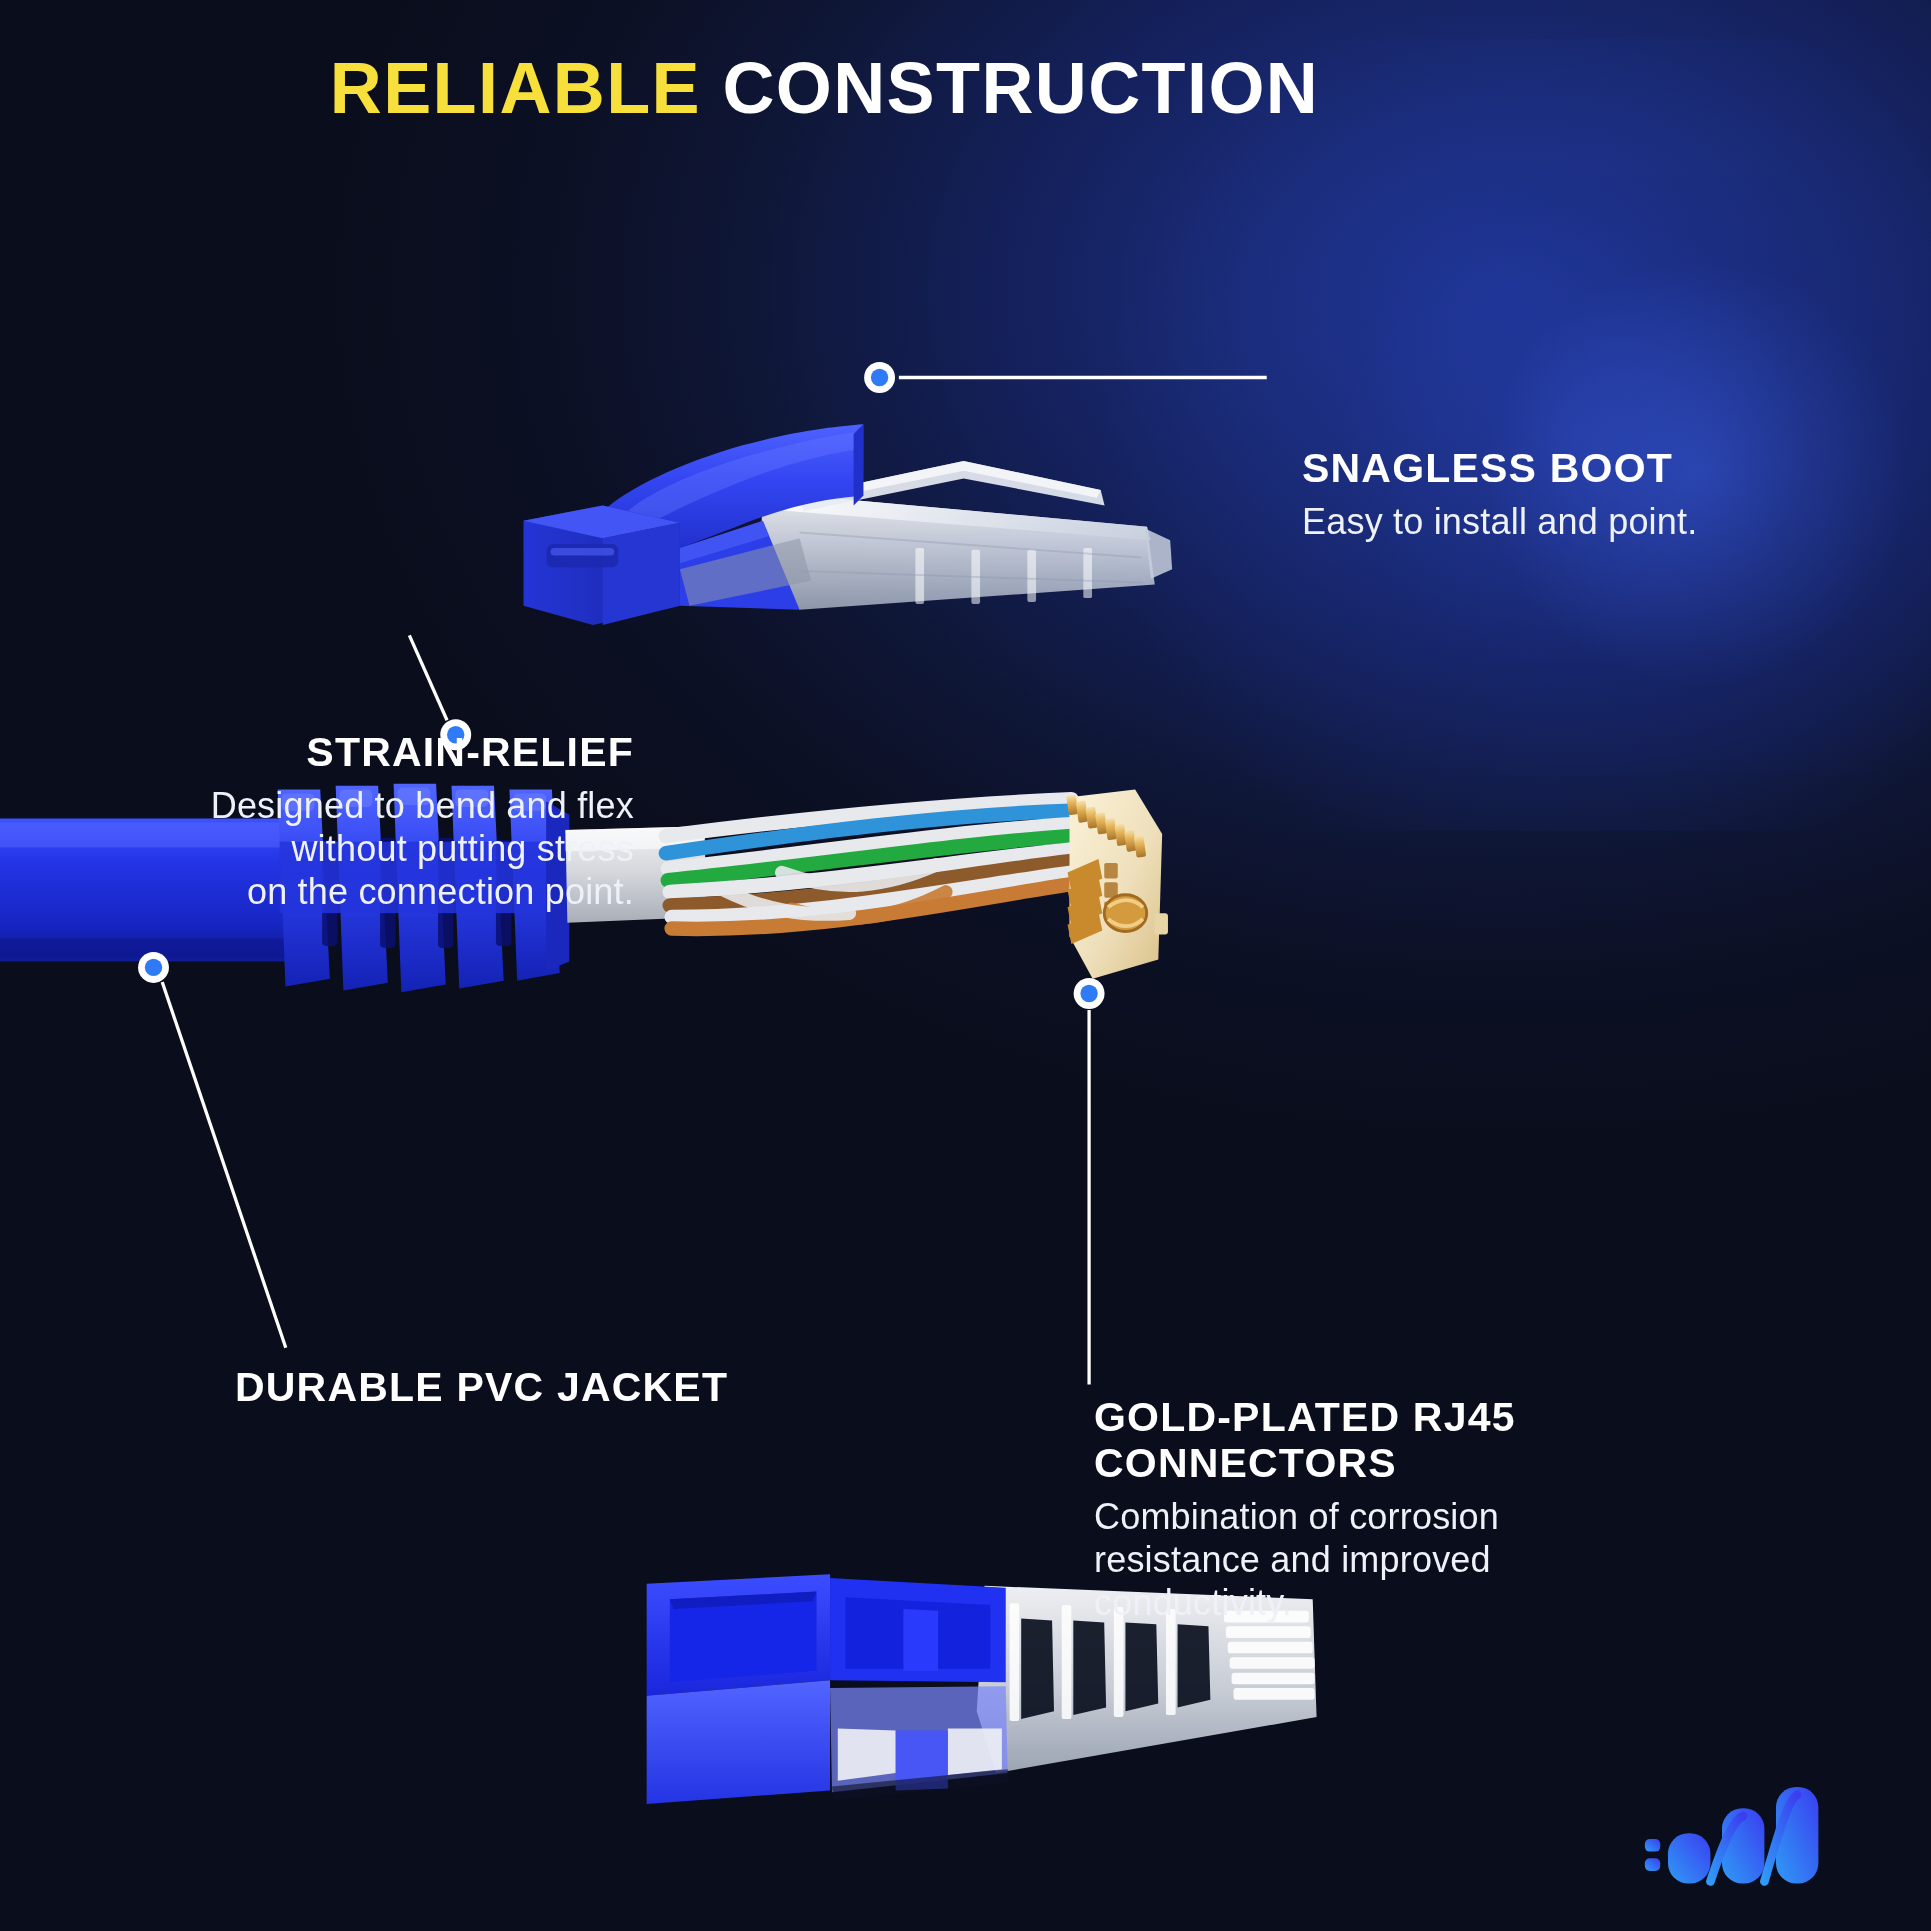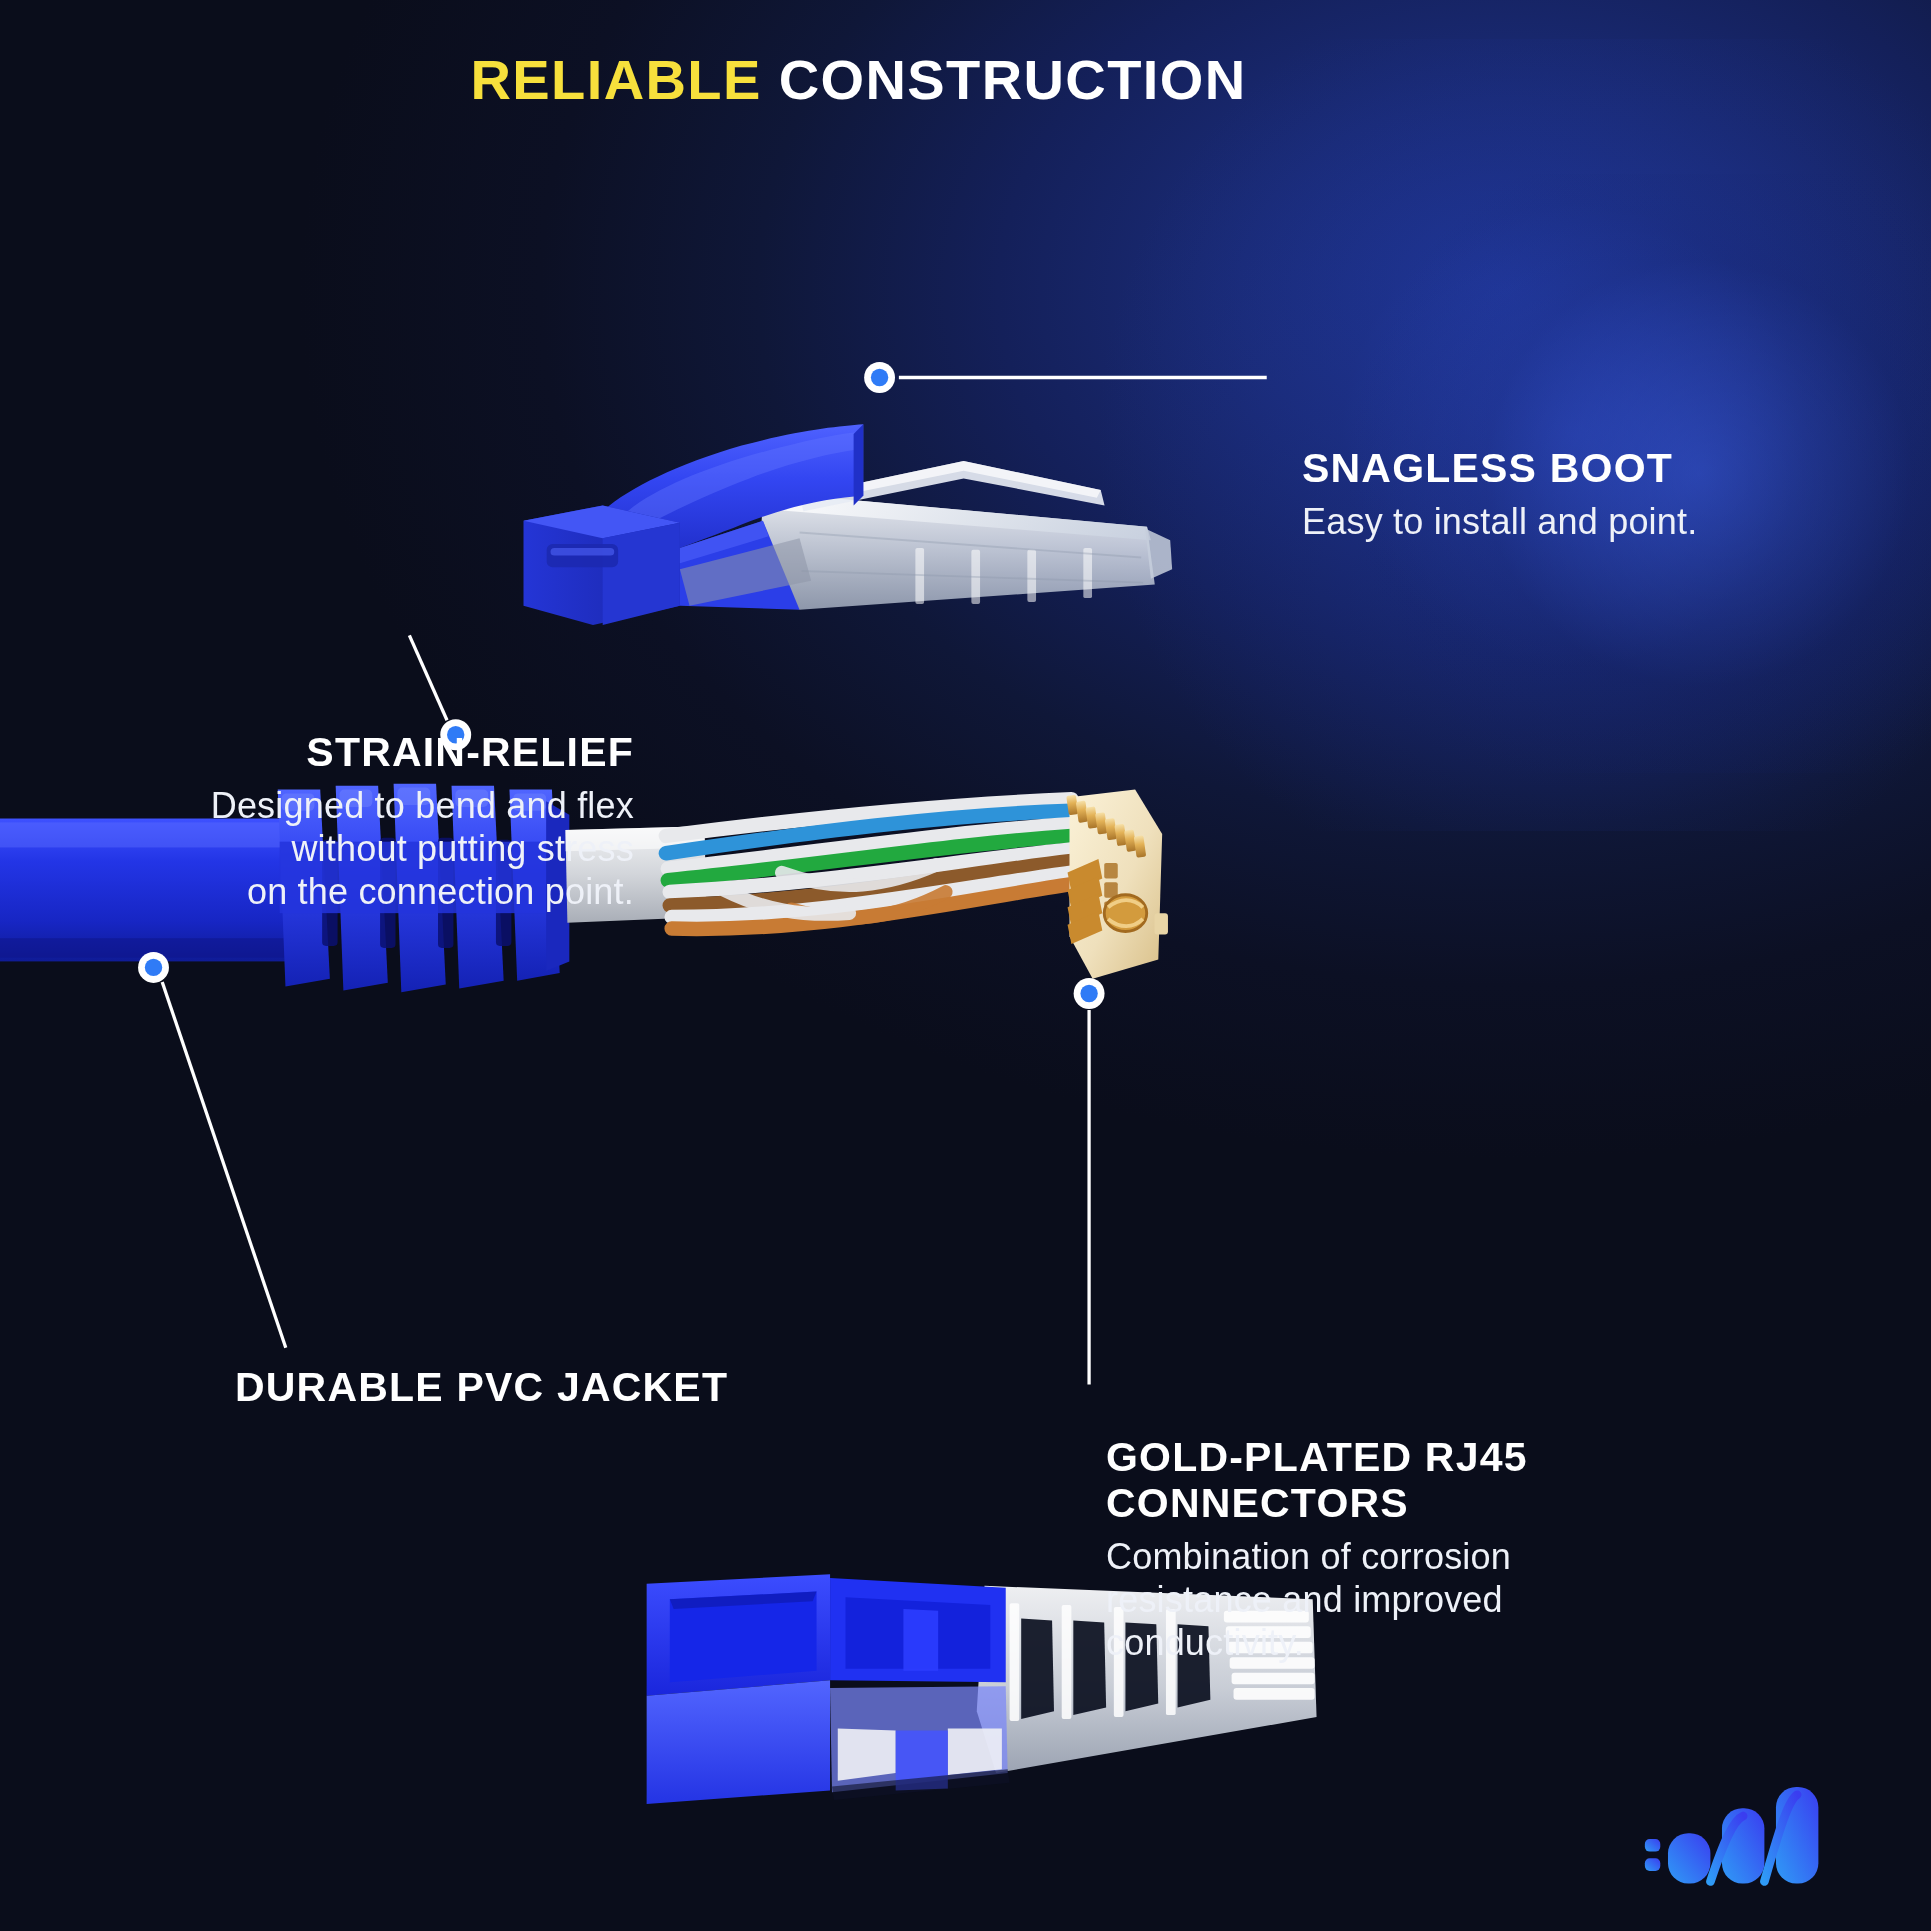--- a/index.html
+++ b/index.html
@@ -26,45 +26,44 @@
     background:radial-gradient(circle at center, rgba(46,75,200,0.55) 0%, rgba(30,52,150,0.30) 35%, rgba(12,18,45,0.0) 72%);
   }
   .glow-a { left:1043px; top:39px; width:1062px; height:792px; }
   .glow-b { left:1332px; top:174px; width:734px; height:599px;
             background:radial-gradient(circle at center, rgba(60,95,230,0.40) 0%, rgba(20,35,110,0.18) 45%, rgba(10,14,32,0) 75%); }
 
   
   .title {
     position:absolute; left:0; top:52px; width:1649px;
     text-align:center;
-    font-size:56px; font-weight:700; letter-spacing:1.4px;
+    font-size:72px; font-weight:700; letter-spacing:1.4px;
     line-height:1;
     white-space:nowrap;
-    margin-left:34px;
   }
   .title .hl { color:#F7E03C; }
   .title .wt { color:#ffffff; }
 
   
   .callout { position:absolute; }
   .callout .ct-title {
     color:#ffffff; font-weight:700;
     font-size:41px; letter-spacing:1.2px; line-height:1.12;
     white-space:pre-line;
   }
   .callout .ct-body {
     color:#eef1f8; font-weight:300;
     font-size:36px; line-height:1.20; letter-spacing:0.2px;
     margin-top:7.7px; white-space:pre-line;
   }
 
   #co-snagless { left:1302px; top:446px; width:599px; }
   #co-strain   { left:35px;   top:730px; width:599px;text-align:right; }
   #co-pvc      { left:235px;  top:1365px; width:637px; }
-  #co-gold     { left:1094px; top:1435px; width:676px;margin-left:12px; }
+  #co-gold     { left:1094px; top:1395px; width:676px; }
 
   
   .leader-svg { position:absolute; left:0; top:0; width:1931px; height:1931px; pointer-events:none; }
   .lead-line { stroke:#ffffff; stroke-width:3.4; fill:none; }
   .dot-outer { fill:#ffffff; }
   .dot-inner { fill:#2F7BF6; }
 
   
   .art { position:absolute; }
 

